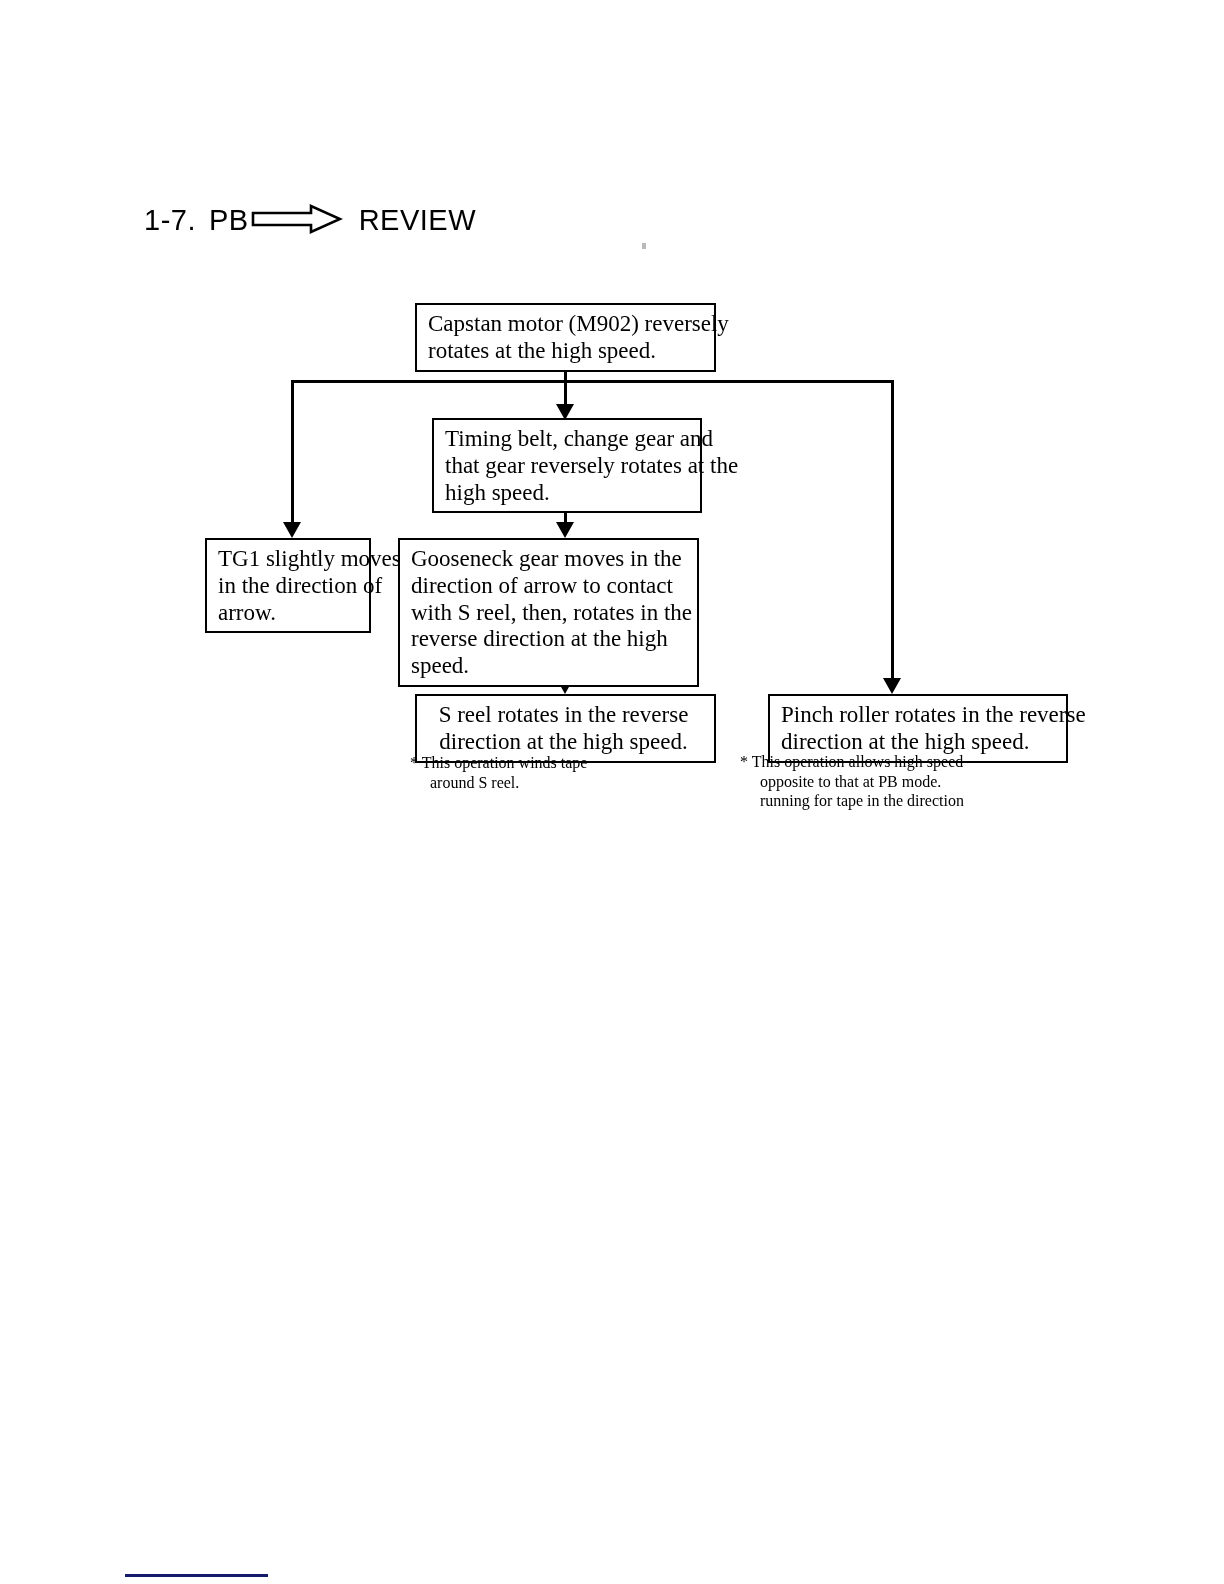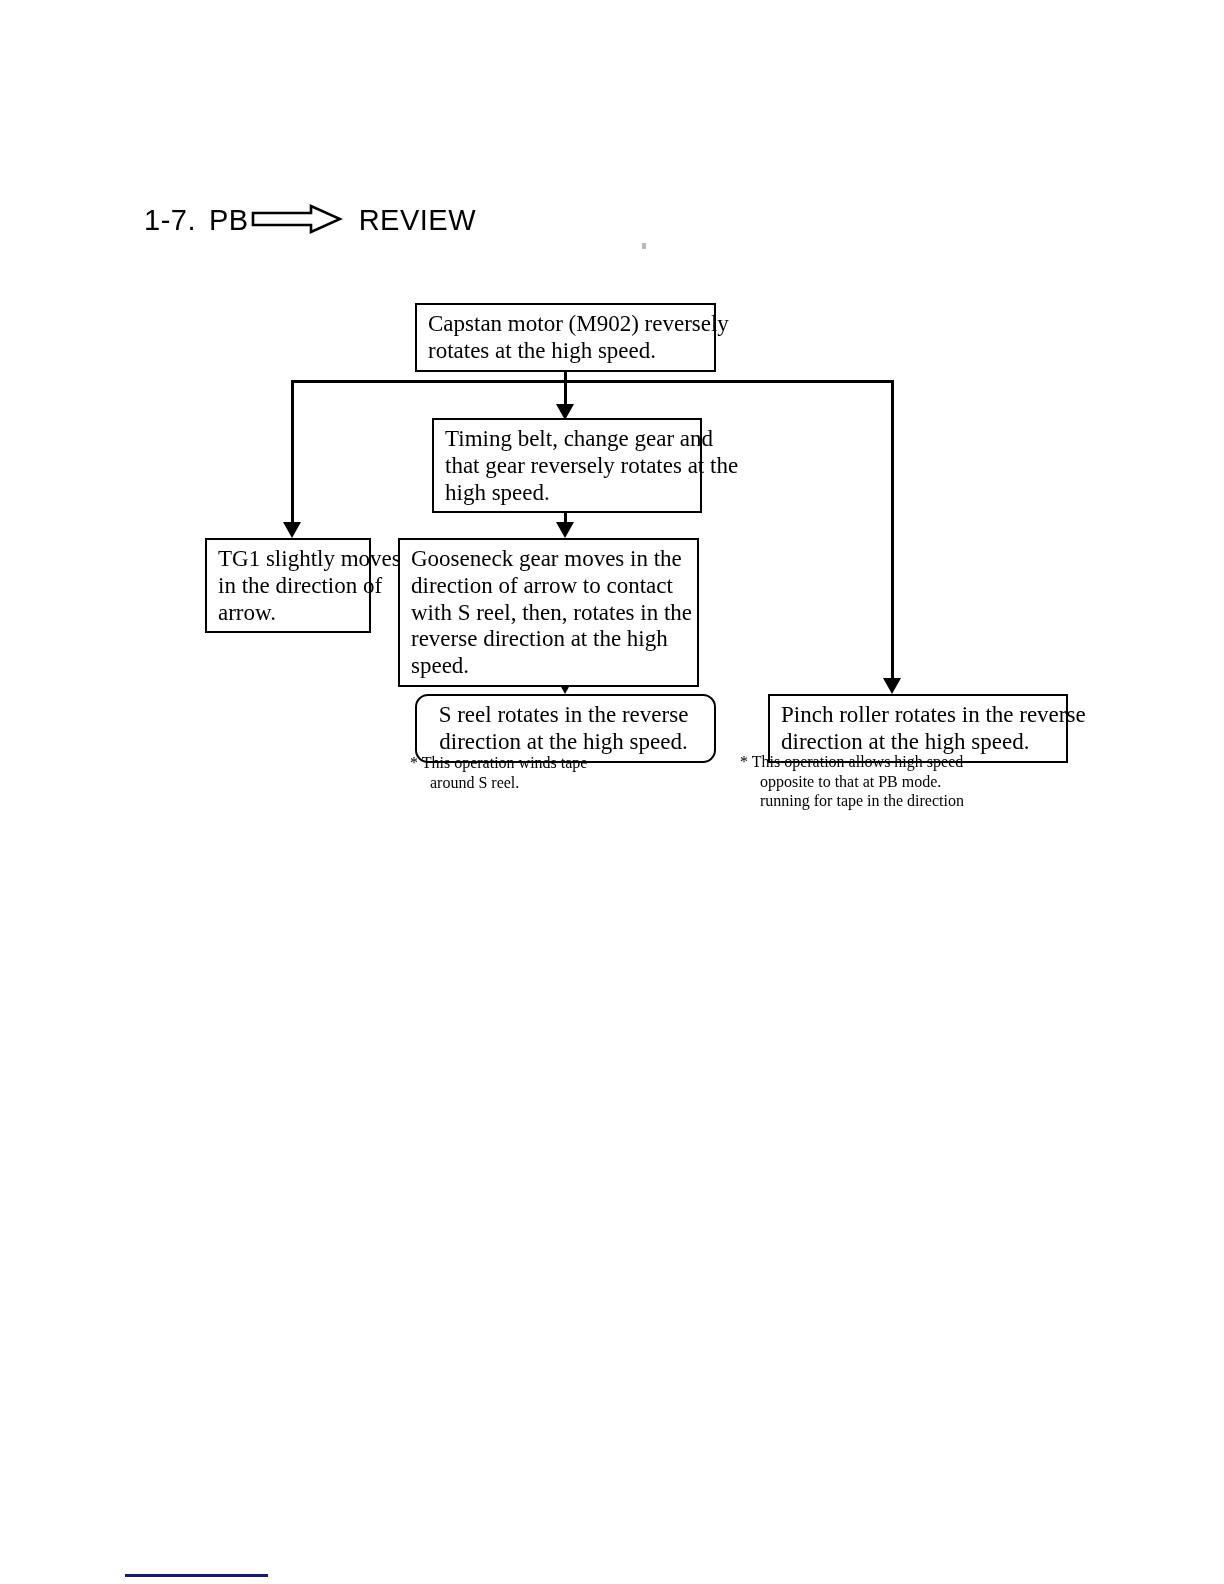--- a/index.html
+++ b/index.html
@@ -48,21 +48,21 @@
   .node {
     position: absolute;
     box-sizing: border-box;
     border: 2.5px solid #000;
     background: #fff;
     padding: 6px 9px 5px 11px;
     font-size: 23px;
     line-height: 1.165;
   }
   .node .line { display: block; white-space: pre; }
-  .node.centered { text-align: center; padding-left: 5px; border-radius: 13px; }
+  .node.centered { text-align: center; padding-left: 5px; }
 
   
   .vline {
     position: absolute;
     background: #000;
     width: 3px;
   }
   .hline {
     position: absolute;
     background: #000;

